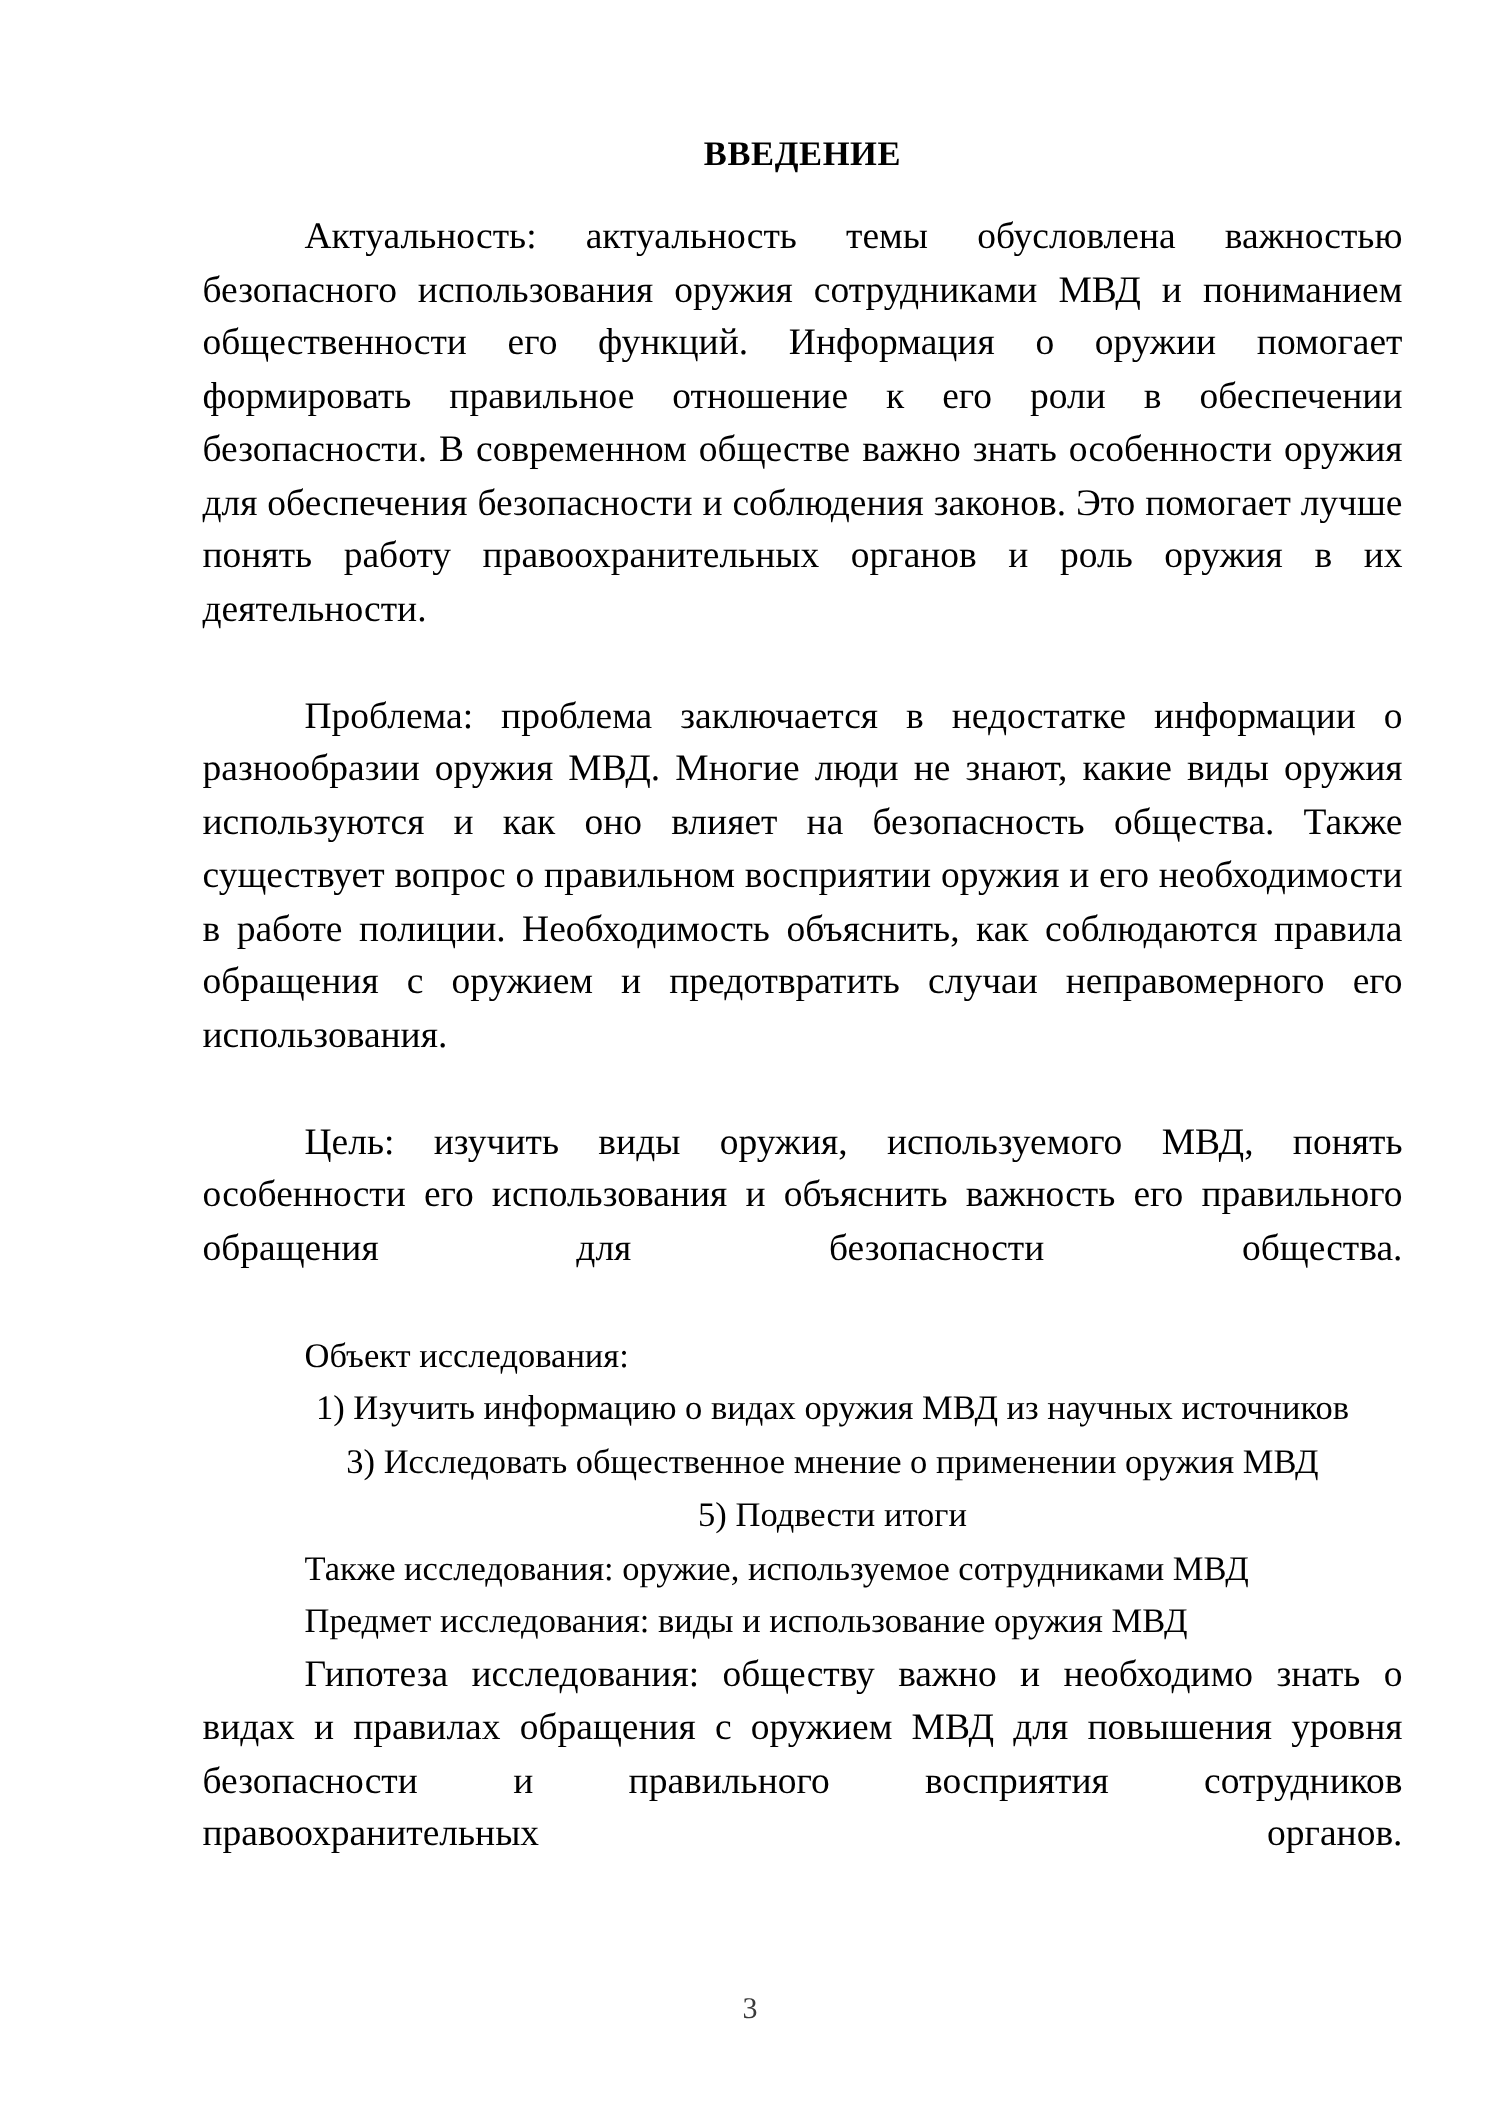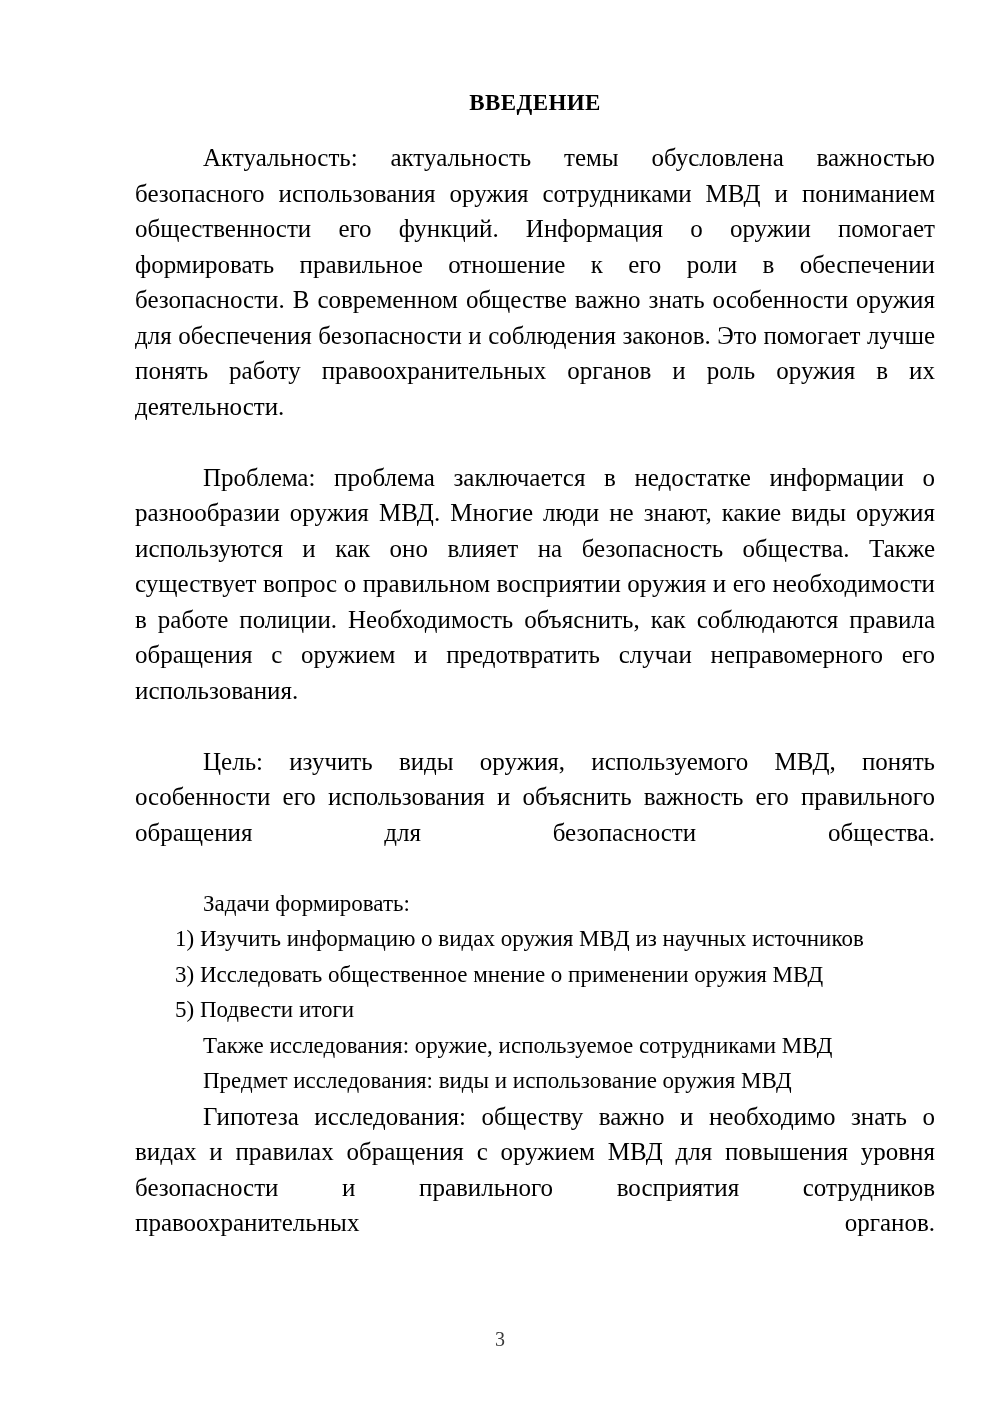--- a/index.html
+++ b/index.html
@@ -65,21 +65,21 @@
 
   .list {
     list-style: none;
     margin: 0;
     padding: 0;
   }
 
   .list-item {
     font-size: 23px;
     line-height: 35.5px;
-    text-align: left;
+    text-align: center;
     margin: 0;
     padding-left: 40px;
     text-indent: -40px;
     margin-left: 40px;
   }
 
   .statement {
     font-size: 23px;
     line-height: 35.5px;
     text-align: left;
@@ -106,21 +106,21 @@
   <div class="content">
 
     <h1 class="doc-title">ВВЕДЕНИЕ</h1>
 
     <p class="para">Актуальность: актуальность темы обусловлена важностью безопасного использования оружия сотрудниками МВД и пониманием общественности его функций. Информация о оружии помогает формировать правильное отношение к его роли в обеспечении безопасности. В современном обществе важно знать особенности оружия для обеспечения безопасности и соблюдения законов. Это помогает лучше понять работу правоохранительных органов и роль оружия в их деятельности.</p>
 
     <p class="para">Проблема: проблема заключается в недостатке информации о разнообразии оружия МВД. Многие люди не знают, какие виды оружия используются и как оно влияет на безопасность общества. Также существует вопрос о правильном восприятии оружия и его необходимости в работе полиции. Необходимость объяснить, как соблюдаются правила обращения с оружием и предотвратить случаи неправомерного его использования.</p>
 
     <p class="para">Цель: изучить виды оружия, используемого МВД, понять особенности его использования и объяснить важность его правильного обращения для безопасности общества.</p>
 
-    <p class="subhead">Задачи формировать:</p>
+    <p class="subhead">Объект исследования:</p>
 
     <div class="list">
       <p class="list-item">1) Изучить информацию о видах оружия МВД из научных источников</p>
       <p class="list-item">3) Исследовать общественное мнение о применении оружия МВД</p>
       <p class="list-item">5) Подвести итоги</p>
     </div>
 
     <p class="statement">Также исследования: оружие, используемое сотрудниками МВД</p>
 
     <p class="statement">Предмет исследования: виды и использование оружия МВД</p>

